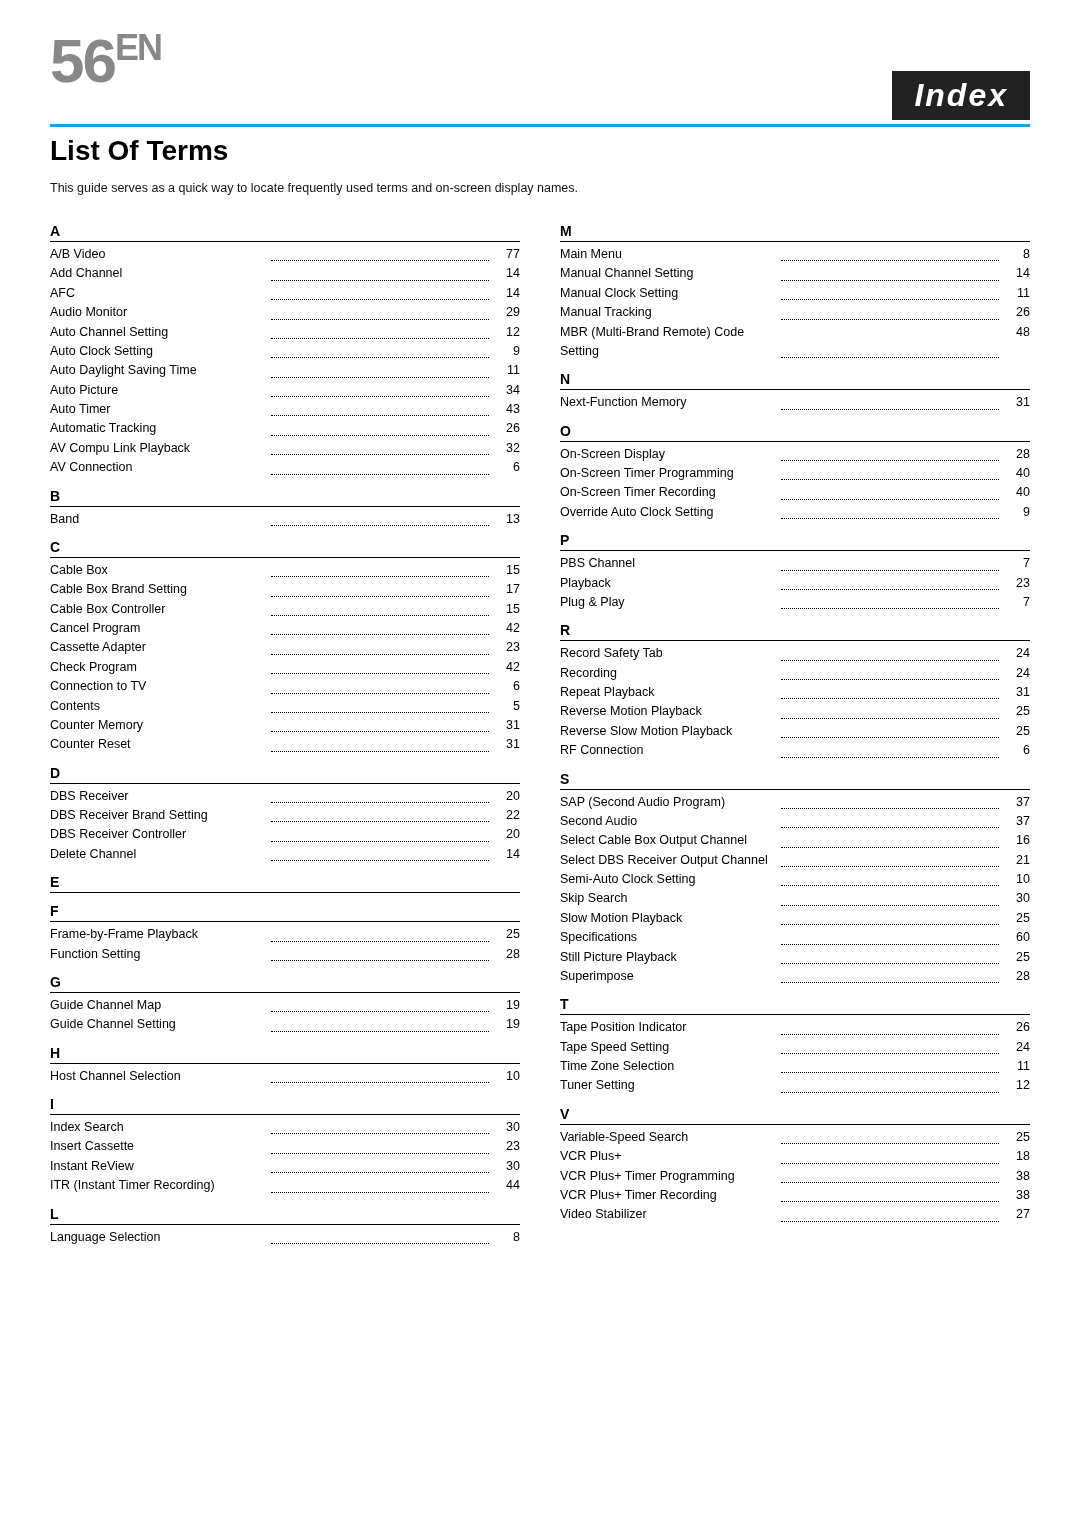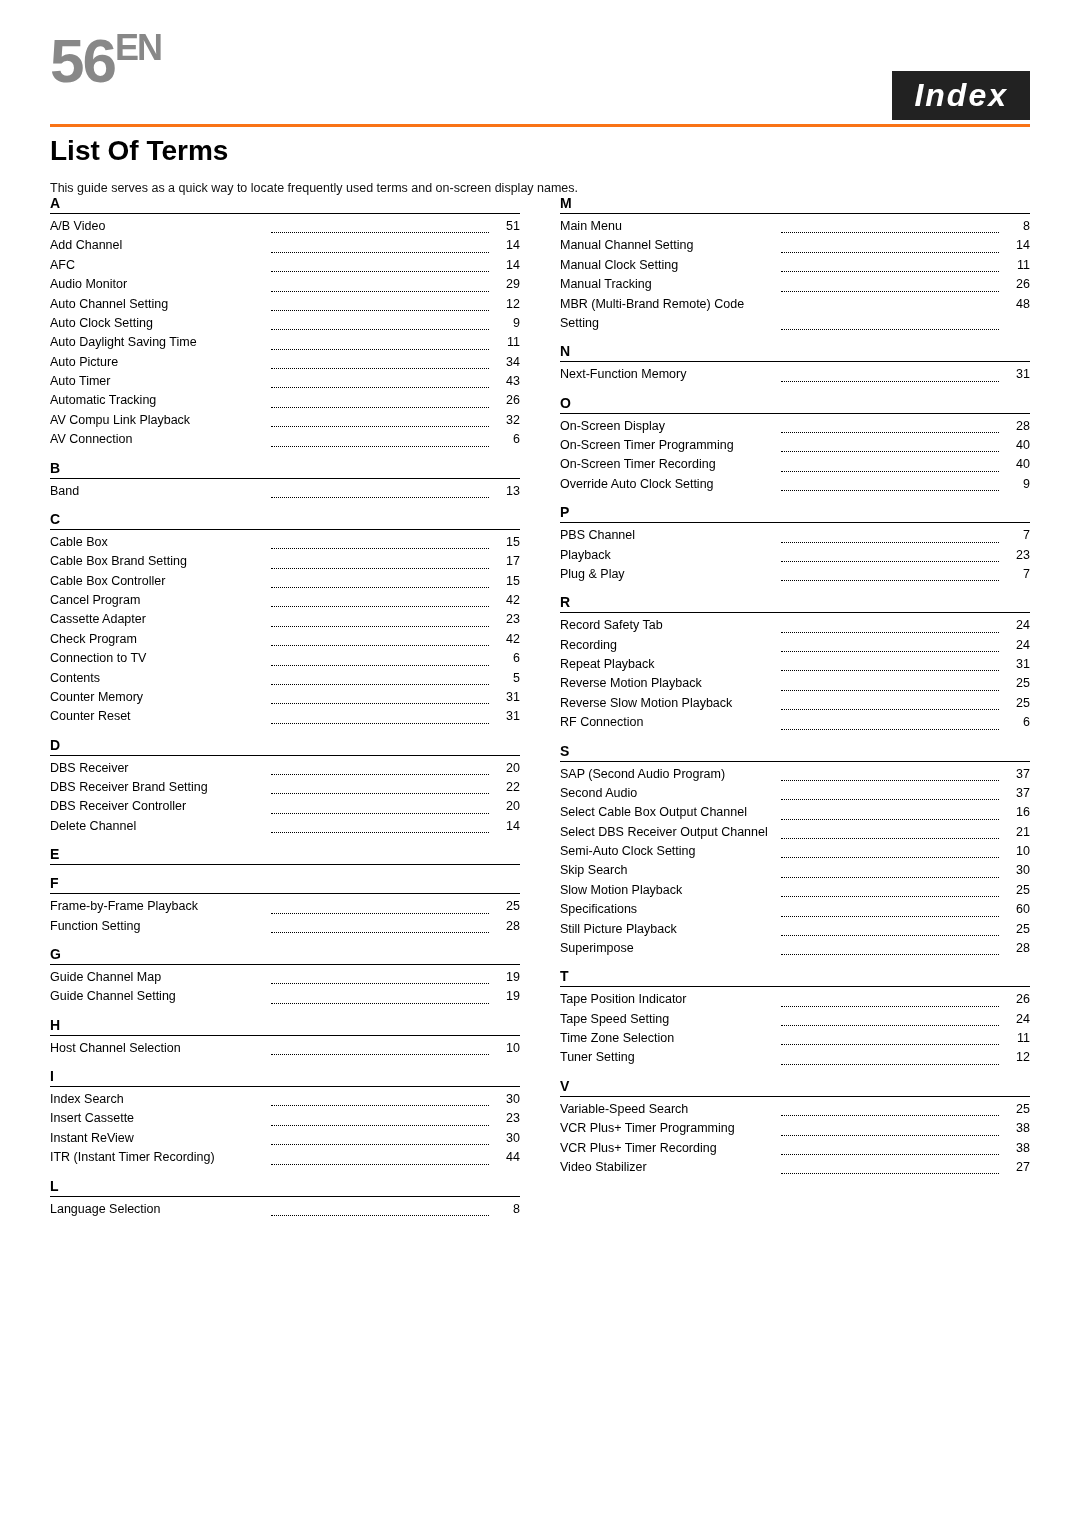--- a/index.html
+++ b/index.html
@@ -13,21 +13,21 @@
     }
     .page {
       padding: 30px 50px 40px 50px;
     }
     
     .header {
       display: flex;
       align-items: flex-start;
       justify-content: space-between;
       margin-bottom: 8px;
-      border-bottom: 3px solid #f97316;
+      border-bottom: 3px solid #0ea5e9;
       padding-bottom: 4px;
     }
     .page-number {
       font-size: 62px;
       font-weight: bold;
       color: #888;
       line-height: 1;
       letter-spacing: -2px;
     }
     .page-number span.en {
@@ -48,20 +48,21 @@
       margin-top: 41px;
     }
     .section-title {
       font-size: 28px;
       font-weight: bold;
       margin-top: 1px;
       margin-bottom: 14px;
     }
     .description {
       font-size: 12.5px;
+      margin-bottom: 28px;
       color: #111;
     }
     
     .columns {
       display: flex;
       gap: 40px;
     }
     .col {
       flex: 1;
     }
@@ -119,21 +120,21 @@
   <div class="description">This guide serves as a quick way to locate frequently used terms and on-screen display names.</div>
 
   <div class="columns">
 
     <div class="col" id="left-col">
         <div class="letter-section">
           <span class="letter-heading">A</span>
           <div class="entry">
             <span class="entry-label">A/B Video</span>
             <span class="entry-dots"></span>
-            <span class="entry-page">51</span>
+            <span class="entry-page">77</span>
           </div>
           <div class="entry">
             <span class="entry-label">Add Channel</span>
             <span class="entry-dots"></span>
             <span class="entry-page">14</span>
           </div>
           <div class="entry">
             <span class="entry-label">AFC</span>
             <span class="entry-dots"></span>
             <span class="entry-page">14</span>
@@ -524,20 +525,25 @@
             <span class="entry-dots"></span>
             <span class="entry-page">12</span>
           </div>
         </div>
         <div class="letter-section">
           <span class="letter-heading">V</span>
           <div class="entry">
             <span class="entry-label">Variable-Speed Search</span>
             <span class="entry-dots"></span>
             <span class="entry-page">25</span>
+          </div>
+          <div class="entry">
+            <span class="entry-label">VCR Plus+</span>
+            <span class="entry-dots"></span>
+            <span class="entry-page">18</span>
           </div>
           <div class="entry">
             <span class="entry-label">VCR Plus+ Timer Programming</span>
             <span class="entry-dots"></span>
             <span class="entry-page">38</span>
           </div>
           <div class="entry">
             <span class="entry-label">VCR Plus+ Timer Recording</span>
             <span class="entry-dots"></span>
             <span class="entry-page">38</span>

